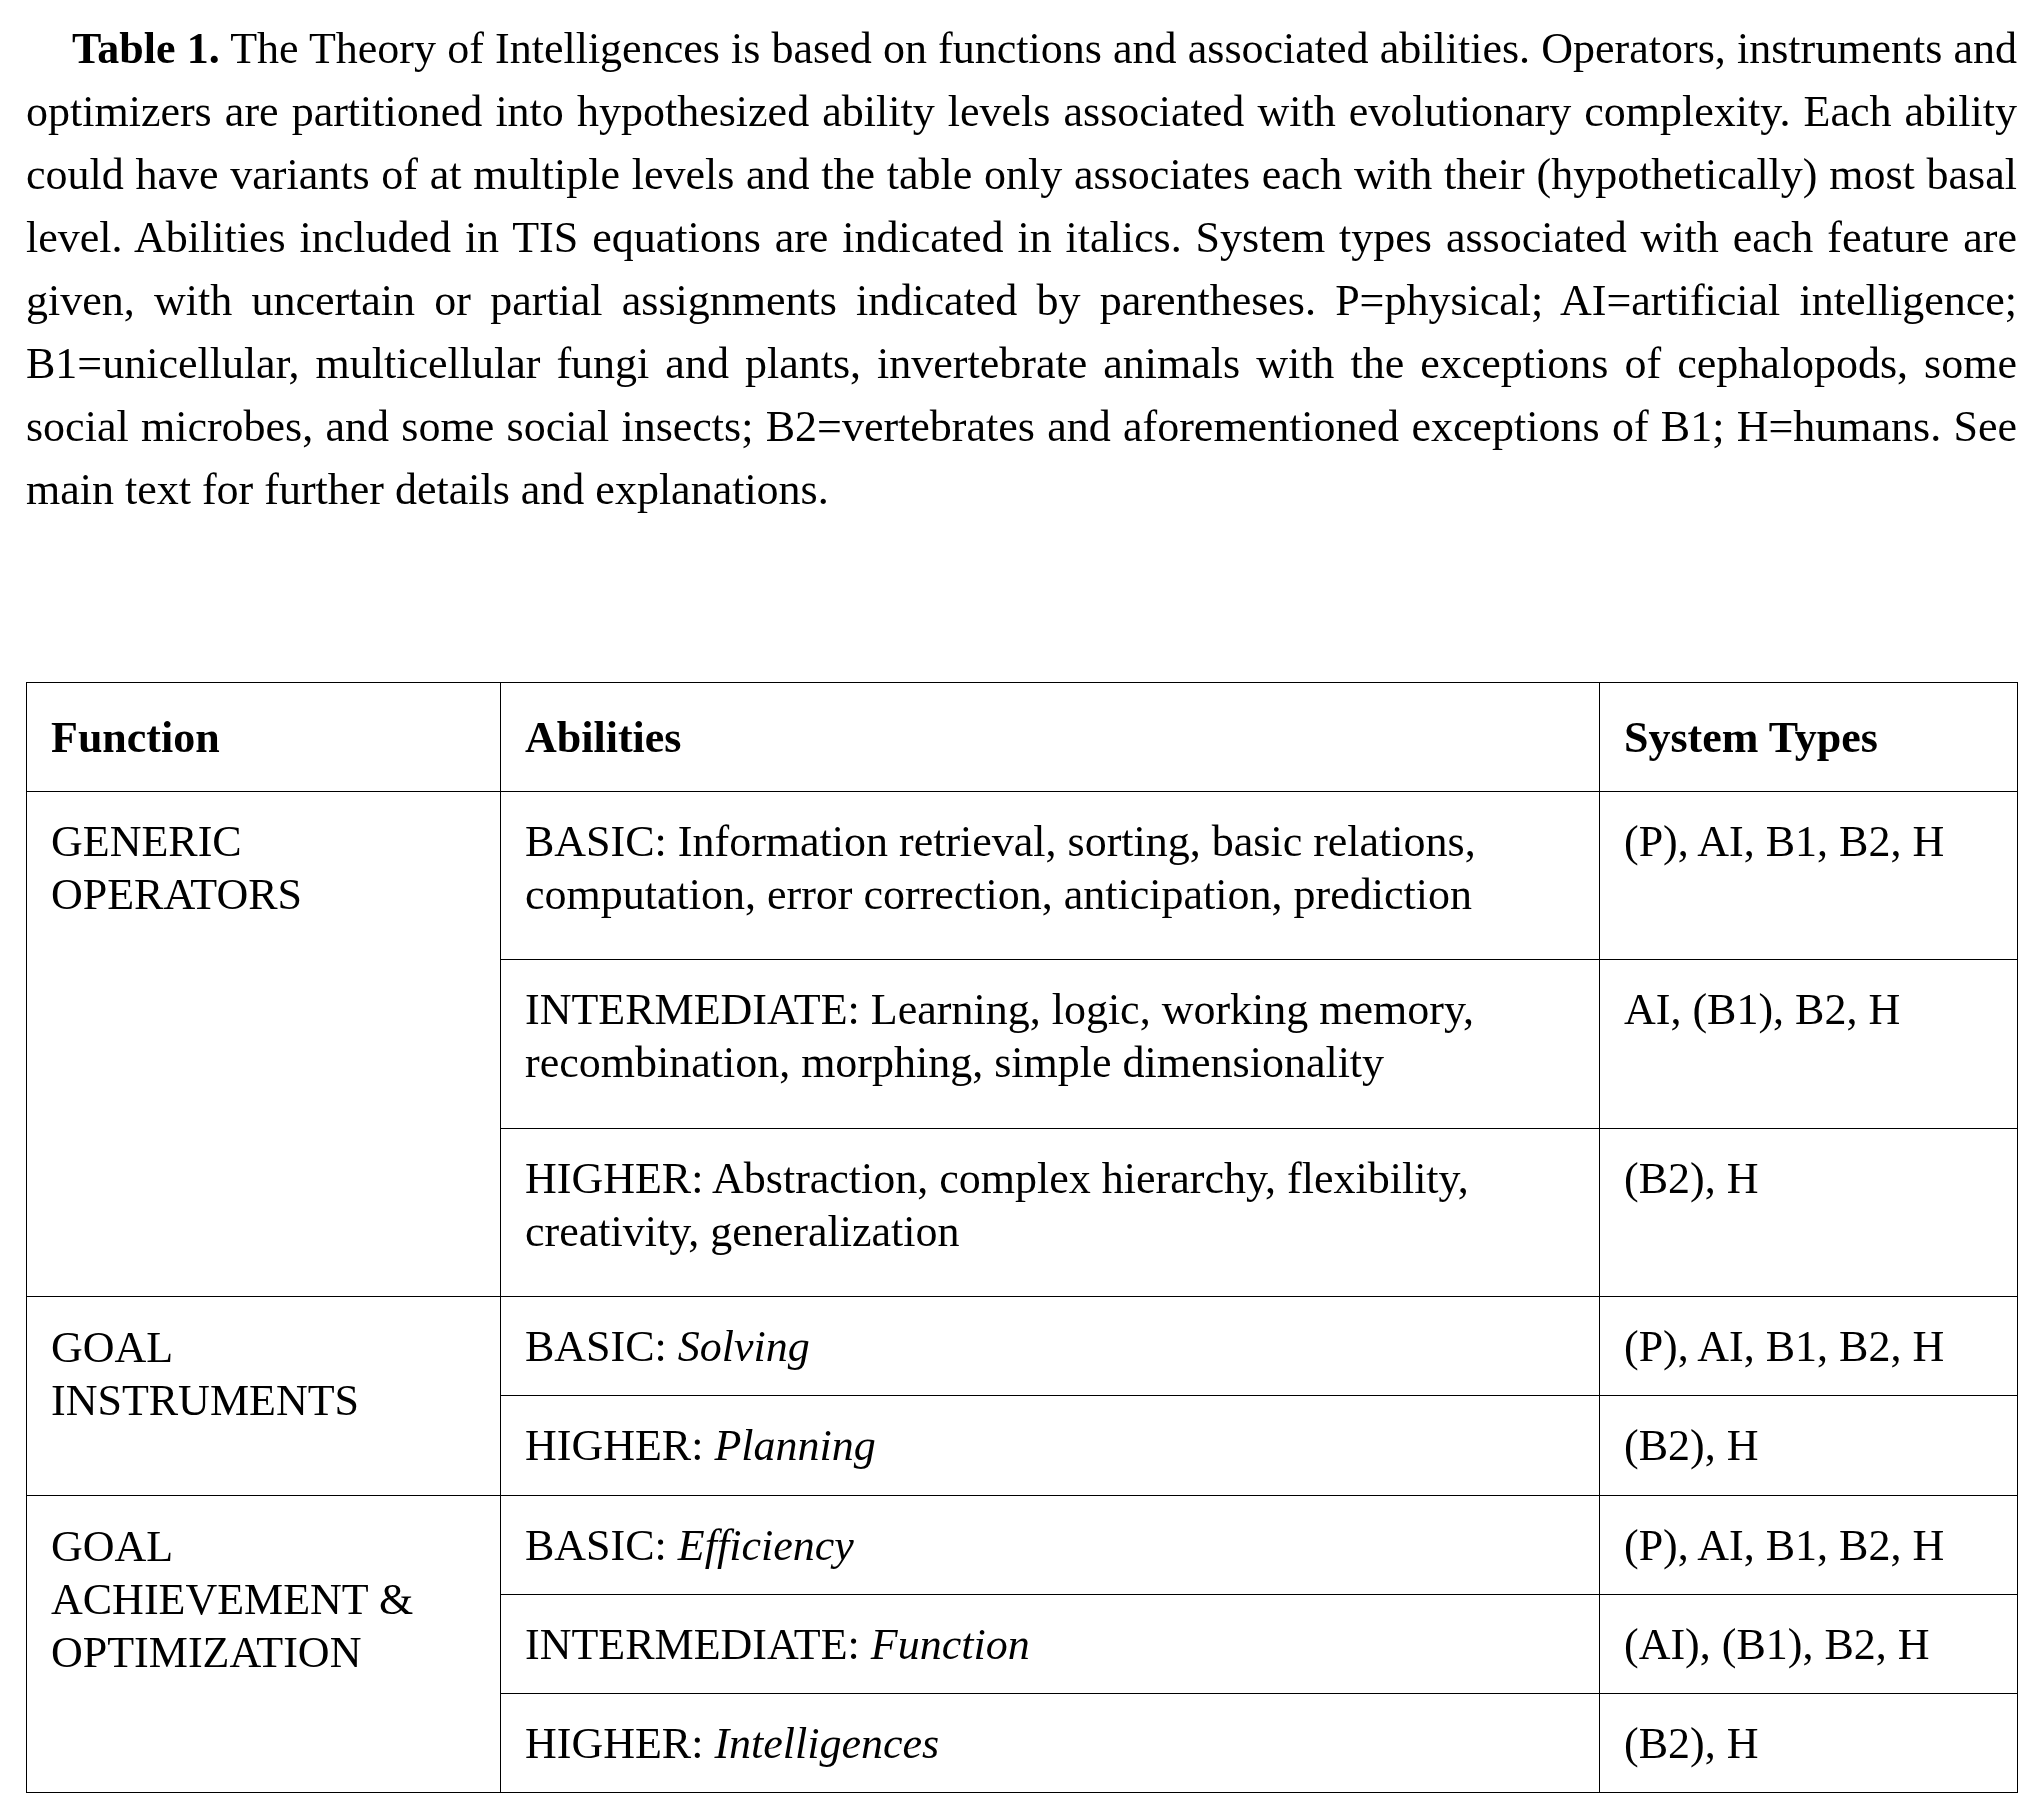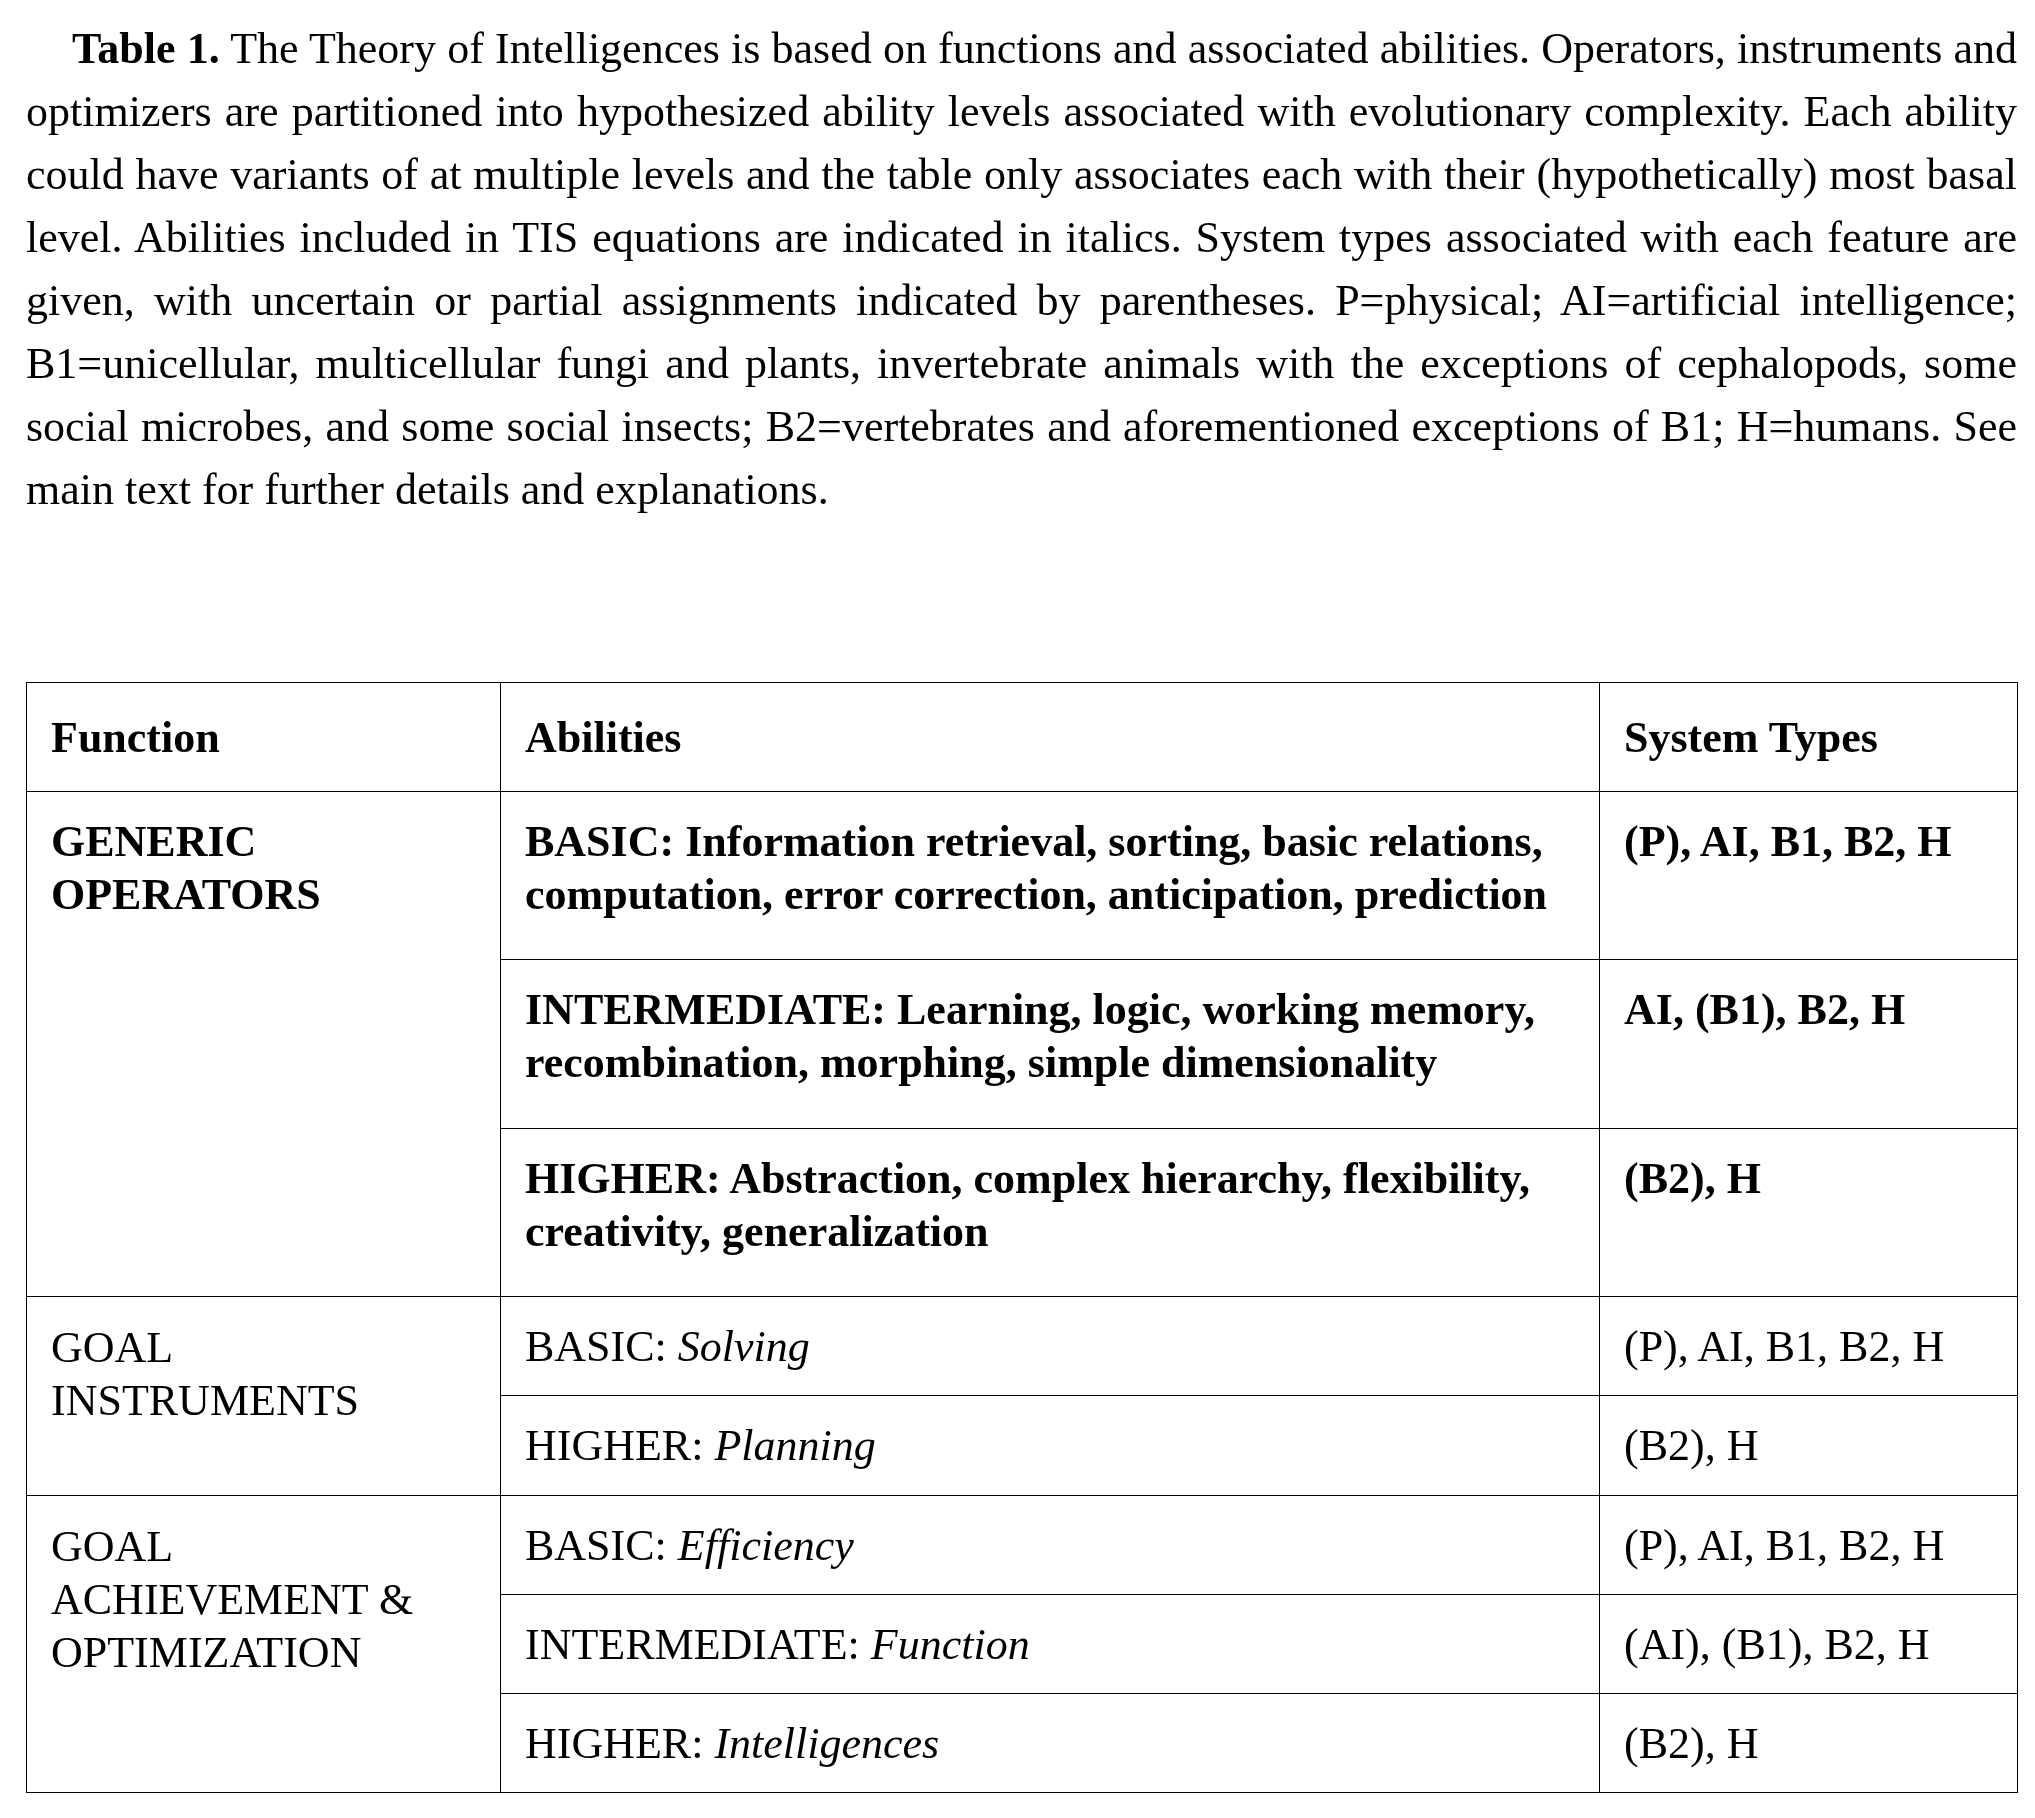--- a/index.html
+++ b/index.html
@@ -8,21 +8,21 @@
   #caption { position:absolute; left:26px; top:17px; width:1991px;
              font-size:44px; line-height:63px; text-align:justify; text-align-last:left; }
   #caption b { font-weight:bold;margin-left:46px; }
   #tbl { position:absolute; left:26px; top:682px; width:1991px; height:1111px;
          border-collapse:collapse; table-layout:fixed; font-size:44px; }
   #tbl td, #tbl th { border:1.8px solid #000; vertical-align:top; text-align:left;
                      padding:23px 24px 0 24px; line-height:53px; }
   #tbl th { font-weight:bold; vertical-align:middle; padding-top:0; }
   .c1 { width:474px; } .c2 { width:1099px; } .c3 { width:418px; }
   .r-head { height:109px; }
-  .r-big { height:158px;font-weight:bold; }
+  .r-big { height:158px; }
   .r-sm { height:93px;padding-left:13px; }
   .r-sm td.ab, .r-sm td.st { padding-top:24px; }
   i { font-style:italic;text-align:center; }
 </style>
 </head>
 <body>
 
 <div id="caption"><b>Table 1.</b><span> The Theory of Intelligences is based on functions and associated abilities. Operators, instruments and optimizers are partitioned into hypothesized ability levels associated with evolutionary complexity. Each ability could have variants of at multiple levels and the table only associates each with their (hypothetically) most basal level. Abilities included in TIS equations are indicated in italics. System types associated with each feature are given, with uncertain or partial assignments indicated by parentheses. P=physical; AI=artificial intelligence; B1=unicellular, multicellular fungi and plants, invertebrate animals with the exceptions of cephalopods, some social microbes, and some social insects; B2=vertebrates and aforementioned exceptions of B1; H=humans. See main text for further details and explanations.</span></div>
 
 <table id="tbl">

